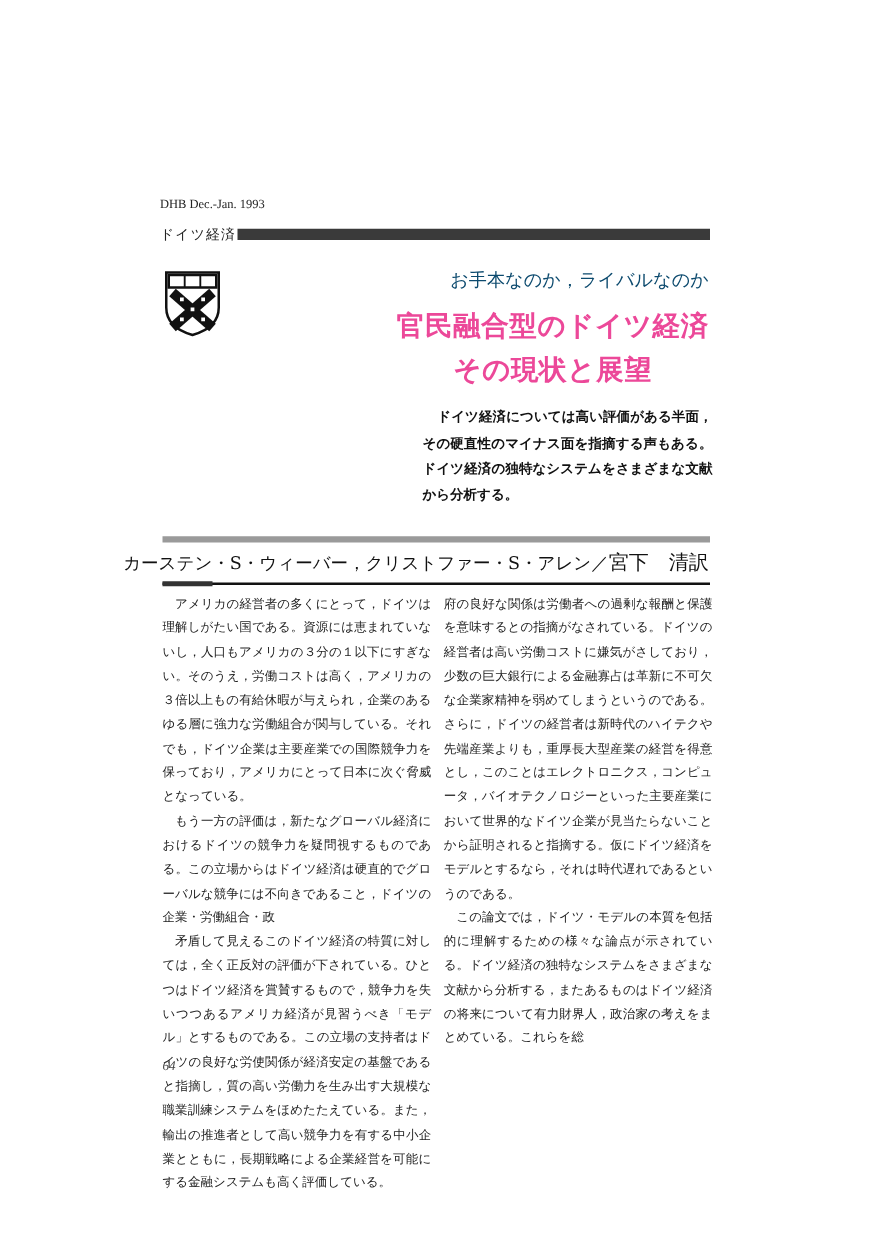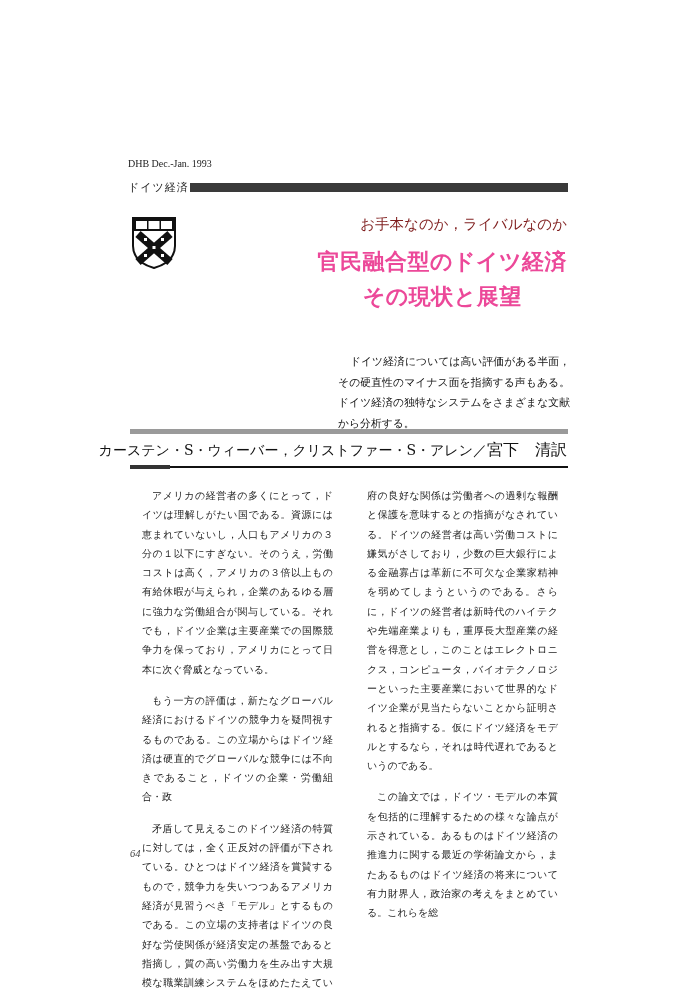--- a/index.html
+++ b/index.html
@@ -3,31 +3,31 @@
 <meta charset="utf-8">
 <style>
   html, body { margin: 0; padding: 0; background: #ffffff; }
   body { width: 700px; height: 992px; position: relative; overflow: hidden;
          font-family: "DejaVu Serif", serif; color: #1a1a1a; }
   .abs { position: absolute; }
   .journal { left: 128px; top: 158px; font-size: 10px; font-family: "Liberation Serif", serif; color: #222; }
   .section-label { left: 128px; top: 180px; font-size: 11px; font-family: "DejaVu Sans", sans-serif; letter-spacing: 1px; color: #222; }
   .section-bar { left: 190px; top: 183px; width: 378px; height: 9px; background: #3a3a3a; }
   .logo { left: 131px; top: 216px; width: 46px; height: 54px; }
-  .subtitle { right: 133px; top: 215px; font-size: 14.5px; font-family: "DejaVu Serif", serif; text-align: right; color: #7f1d1d; margin-left: 36px; }
+  .subtitle { right: 133px; top: 215px; font-size: 14.5px; font-family: "DejaVu Serif", serif; text-align: right; color: #0c4a6e; margin-left: 36px; }
   .title { right: 133px; top: 244px; font-size: 22px; line-height: 35px; font-weight: bold; font-family: "DejaVu Serif", serif; text-align: center; color: #ec4899; letter-spacing: 0.5px; }
-  .lead { left: 338px; top: 352px; width: 232px; font-size: 10.8px; line-height: 20.5px; font-weight: normal; font-family: "DejaVu Sans", sans-serif; color: #111; }
+  .lead { left: 338px; top: 324px; width: 232px; font-size: 10.8px; line-height: 20.5px; font-weight: bold; font-family: "DejaVu Sans", sans-serif; color: #111; }
   .lead p { margin: 0; text-indent: 1.1em; text-align: justify; }
   .rule-gray { left: 130px; top: 429px; width: 438px; height: 5px; background: #9a9a9a; }
   .authors { right: 133px; top: 440px; font-size: 14px; font-family: "DejaVu Serif", serif; color: #111; white-space: nowrap; }
   .authors .translator { font-size: 16px; }
   .rule-black { left: 130px; top: 466px; width: 438px; height: 2px; background: #111; }
   .rule-black-thick { left: 130px; top: 465px; width: 40px; height: 4px; background: #333; }
   .col { top: 474px; width: 215px; font-size: 10px; line-height: 19.3px; font-family: "DejaVu Serif", serif; color: #222; }
-  .col p { margin: 12px; text-indent: 1em; text-align: justify; font-family: Liberation Serif, serif; }
+  .col p { margin: 0; text-indent: 1em; text-align: justify; font-family: Liberation Serif, serif; }
   .col p.cont { text-indent: 0; }
   .col-left { left: 130px; }
   .col-right { left: 355px; }
   .page-number { left: 130px; top: 848px; font-size: 10.5px; font-style: italic; font-family: "Liberation Serif", serif; color: #444; }
 </style>
 </head>
 <body>
 
 <div class="abs journal">DHB Dec.-Jan. 1993</div>
 <div class="abs section-label">ドイツ経済</div>
@@ -68,16 +68,16 @@
 <div class="abs rule-black-thick"></div>
 
 <div class="abs col col-left">
   <p>アメリカの経営者の多くにとって，ドイツは理解しがたい国である。資源には恵まれていないし，人口もアメリカの３分の１以下にすぎない。そのうえ，労働コストは高く，アメリカの３倍以上もの有給休暇が与えられ，企業のあるゆる層に強力な労働組合が関与している。それでも，ドイツ企業は主要産業での国際競争力を保っており，アメリカにとって日本に次ぐ脅威となっている。</p>
   <p>もう一方の評価は，新たなグローバル経済におけるドイツの競争力を疑問視するものである。この立場からはドイツ経済は硬直的でグローバルな競争には不向きであること，ドイツの企業・労働組合・政</p>
   <p>矛盾して見えるこのドイツ経済の特質に対しては，全く正反対の評価が下されている。ひとつはドイツ経済を賞賛するもので，競争力を失いつつあるアメリカ経済が見習うべき「モデル」とするものである。この立場の支持者はドイツの良好な労使関係が経済安定の基盤であると指摘し，質の高い労働力を生み出す大規模な職業訓練システムをほめたたえている。また，輸出の推進者として高い競争力を有する中小企業とともに，長期戦略による企業経営を可能にする金融システムも高く評価している。</p>
 </div>
 
 <div class="abs col col-right">
   <p class="cont">府の良好な関係は労働者への過剰な報酬と保護を意味するとの指摘がなされている。ドイツの経営者は高い労働コストに嫌気がさしており，少数の巨大銀行による金融寡占は革新に不可欠な企業家精神を弱めてしまうというのである。さらに，ドイツの経営者は新時代のハイテクや先端産業よりも，重厚長大型産業の経営を得意とし，このことはエレクトロニクス，コンピュータ，バイオテクノロジーといった主要産業において世界的なドイツ企業が見当たらないことから証明されると指摘する。仮にドイツ経済をモデルとするなら，それは時代遅れであるというのである。</p>
-  <p>この論文では，ドイツ・モデルの本質を包括的に理解するための様々な論点が示されている。あるものはドイツ経済の推進力に関する最近の学術論文から，またあるものはドイツ経済の将来について有力財界人，政治家の考えをまとめている。これらを総</p>
+  <p>この論文では，ドイツ・モデルの本質を包括的に理解するための様々な論点が示されている。ドイツ経済の独特なシステムをさまざまな文献から分析する，またあるものはドイツ経済の将来について有力財界人，政治家の考えをまとめている。これらを総</p>
 </div>
 
 <div class="abs page-number">64</div>
 
 </body></html>

